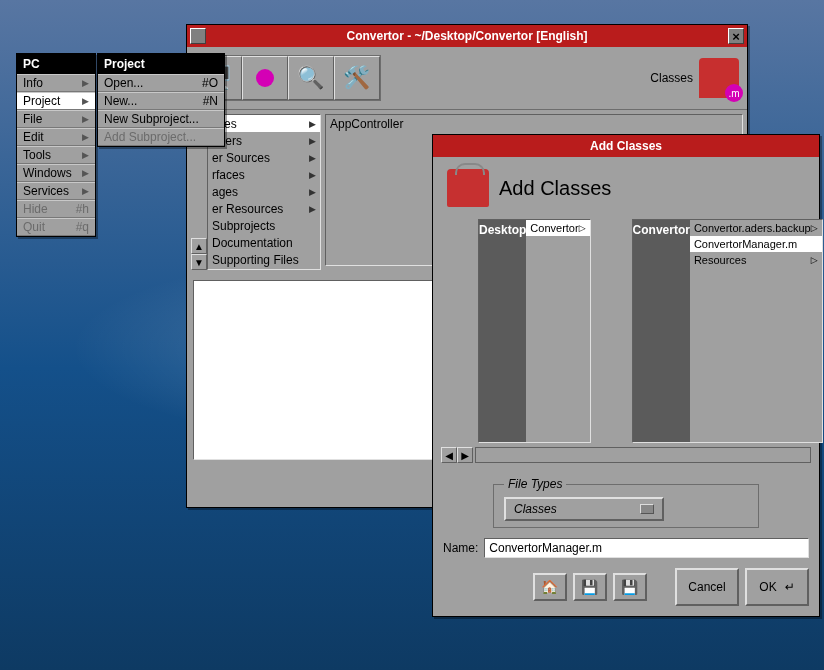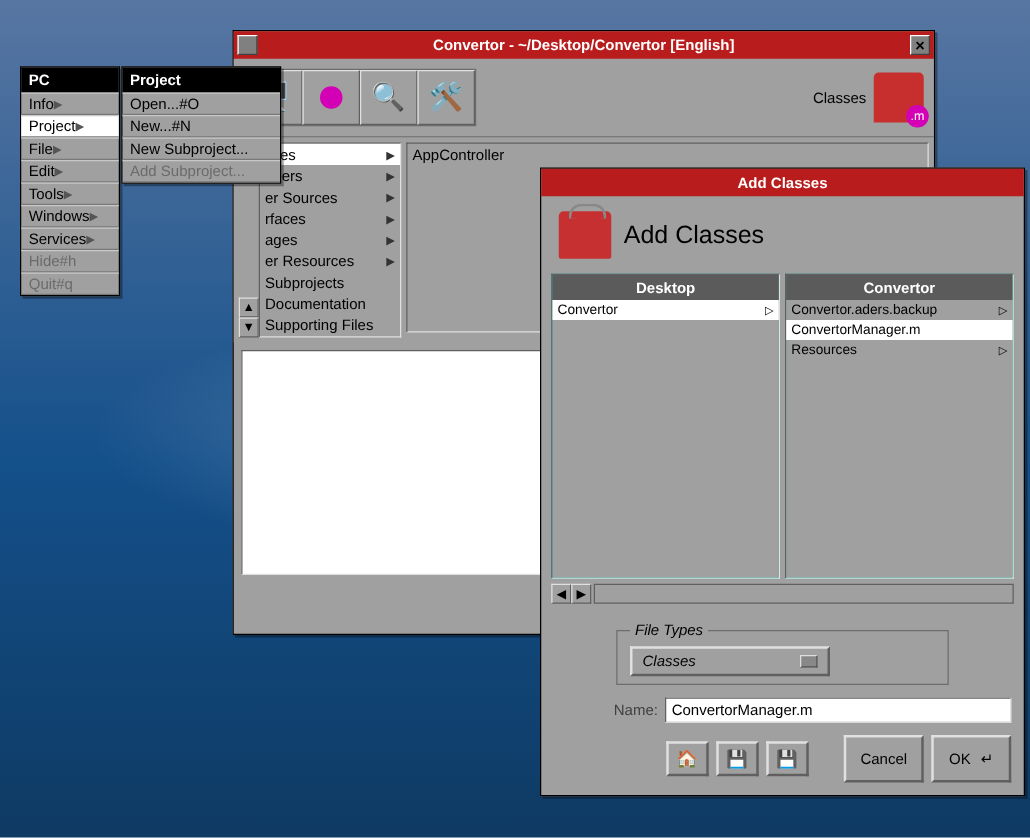--- a/index.html
+++ b/index.html
@@ -29,48 +29,48 @@
   .listrow .arrow { font-size:9px; color:#333; }
   .proj-mid { flex:1; background:#a0a0a0; padding:4px 4px 4px 0; }
   .filebox { border:1px solid #606060; border-right-color:#e0e0e0; border-bottom-color:#e0e0e0; height:152px; background:#a0a0a0; }
 
   .editor { margin:6px; background:#fff; border:1px solid #606060; border-right-color:#e0e0e0; border-bottom-color:#e0e0e0; height:180px; position:relative;}
   .editor .scroll-up, .editor .scroll-down { position:absolute; right:2px; }
 
   
   .menu { position:absolute; background:#a0a0a0; border:1px solid #000; box-shadow:2px 2px 0 rgba(0,0,0,0.35); width:80px; }
   .menu-title { background:#000; color:#fff; font-weight:bold; padding:3px 6px; }
-  .menu-item { height:18px; display:flex; align-items:center; padding:0 6px; color:#000; border-top:1px solid #c8c8c8; border-bottom:1px solid #787878; }
+  .menu-item { height:18px; display:flex; align-items:center; justify-content:space-between; padding:0 6px; color:#000; border-top:1px solid #c8c8c8; border-bottom:1px solid #787878; }
   .menu-item.disabled { color:#6b6b6b; }
   .menu-item.sel { background:#fff; }
   .submenu-glyph { font-size:9px; color:#555; }
   .menu2 { width:128px; }
 
   
   .dialog { position:absolute; background:#a0a0a0; border:1px solid #000; box-shadow:2px 2px 0 rgba(0,0,0,0.35); width:388px; }
   .dlg-header { display:flex; align-items:center; gap:10px; padding:12px 14px; }
   .dlg-header .toolbox { width:42px; height:38px; background:#c63030; border-radius:4px 4px 2px 2px; position:relative; }
   .dlg-header .toolbox::before { content:""; position:absolute; top:-6px; left:8px; width:26px; height:10px; border:2px solid #888; border-bottom:none; border-radius:10px 10px 0 0; }
   .dlg-title { font-size:20px; color:#000; }
   .browser { display:flex; gap:4px; padding:0 8px; }
-  .browser-col { flex:1; border:1px solid #606060; border-right-color:#e0e0e0; border-bottom-color:#e0e0e0; background:#14b8a6; display:flex; flex-direction:column; }
+  .browser-col { flex:1; border:1px solid #606060; border-right-color:#e0e0e0; border-bottom-color:#e0e0e0; background:#ffffff; display:flex; flex-direction:row;margin-left:37px; }
   .browser-head { background:#5b5b5b; color:#fff; text-align:center; padding:3px 0; font-weight:bold; }
   .browser-list { flex:1; background:#a0a0a0; min-height:222px; }
   .browser-row { height:16px; display:flex; align-items:center; justify-content:space-between; padding:0 4px; color:#000; font-size:11px;}
   .browser-row.sel { background:#fff; }
   .browser-scroll { display:flex; padding:4px 8px; gap:0; }
   .browser-scroll .track { height:16px; background:#a0a0a0; border:1px solid #606060; flex:1; margin-left:2px; }
 
   fieldset { border:1px solid #6d6d6d; margin:10px 60px 8px; padding:6px 10px; display:flex; justify-content:flex-start;font-style:italic; }
   fieldset legend { padding:0 4px; color:#000; }
   .select { width:160px; height:24px; background:#a0a0a0; border:2px solid #e0e0e0; border-right-color:#606060; border-bottom-color:#606060; display:flex; align-items:center; justify-content:space-between; padding:0 8px; }
   .select .knob { width:14px; height:10px; background:#888; border:1px solid #ddd; border-right-color:#555; border-bottom-color:#555; }
 
   .namebar { display:flex; align-items:center; gap:6px; padding:2px 10px; }
-  .namebar label { color:#404040;margin-left:48px; }
+  .namebar label { color:#000000; }
   .namebar input { flex:1; height:20px; background:#fff; border:1px solid #606060; border-right-color:#e0e0e0; border-bottom-color:#e0e0e0; padding:0 4px; font-size:12px; }
 
   .btnrow { display:flex; gap:6px; padding:8px 10px 10px; align-items:center; justify-content:flex-start; }
   .iconbtn { width:34px; height:28px; background:#a0a0a0; border:2px solid #e0e0e0; border-right-color:#606060; border-bottom-color:#606060; display:flex; align-items:center; justify-content:center; font-size:14px; }
   .spacer { flex:1; }
   .pushbtn { height:38px; min-width:64px; background:#a0a0a0; border:2px solid #e0e0e0; border-right-color:#606060; border-bottom-color:#606060; display:flex; align-items:center; justify-content:center; color:#000; }
   .pushbtn .ret { margin-left:8px; font-size:12px; }
 </style>
 </head>
 <body>

